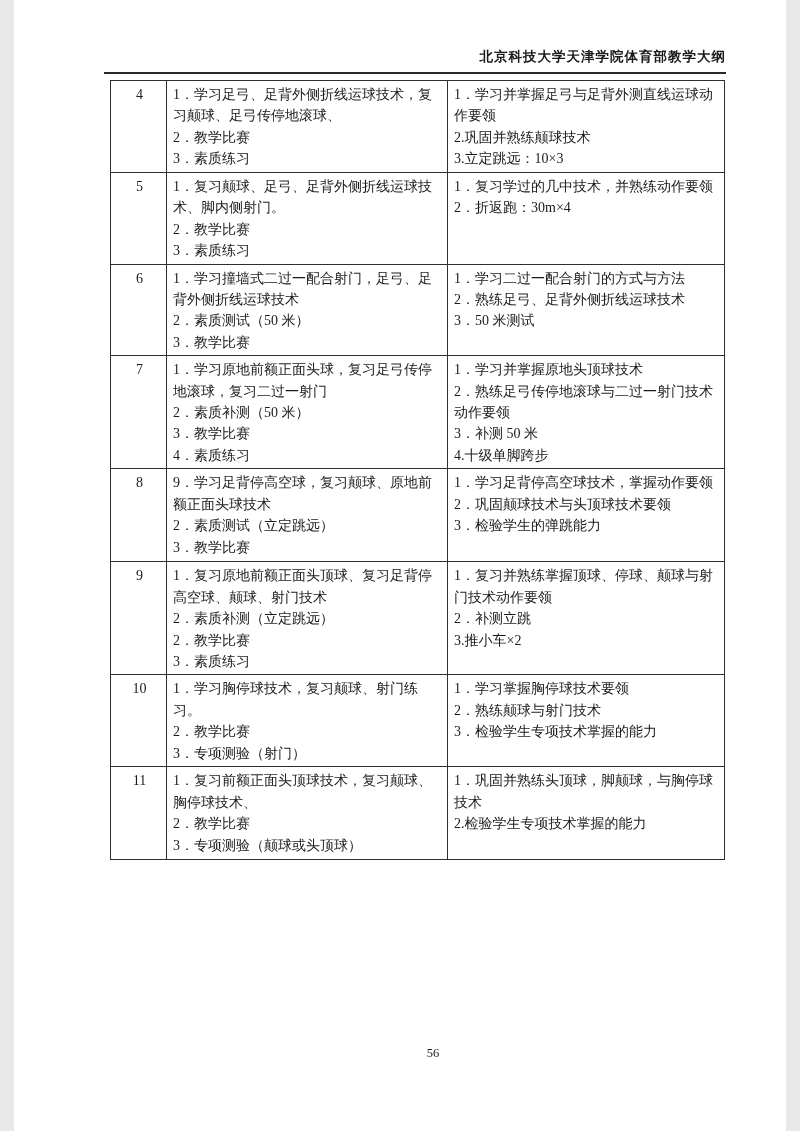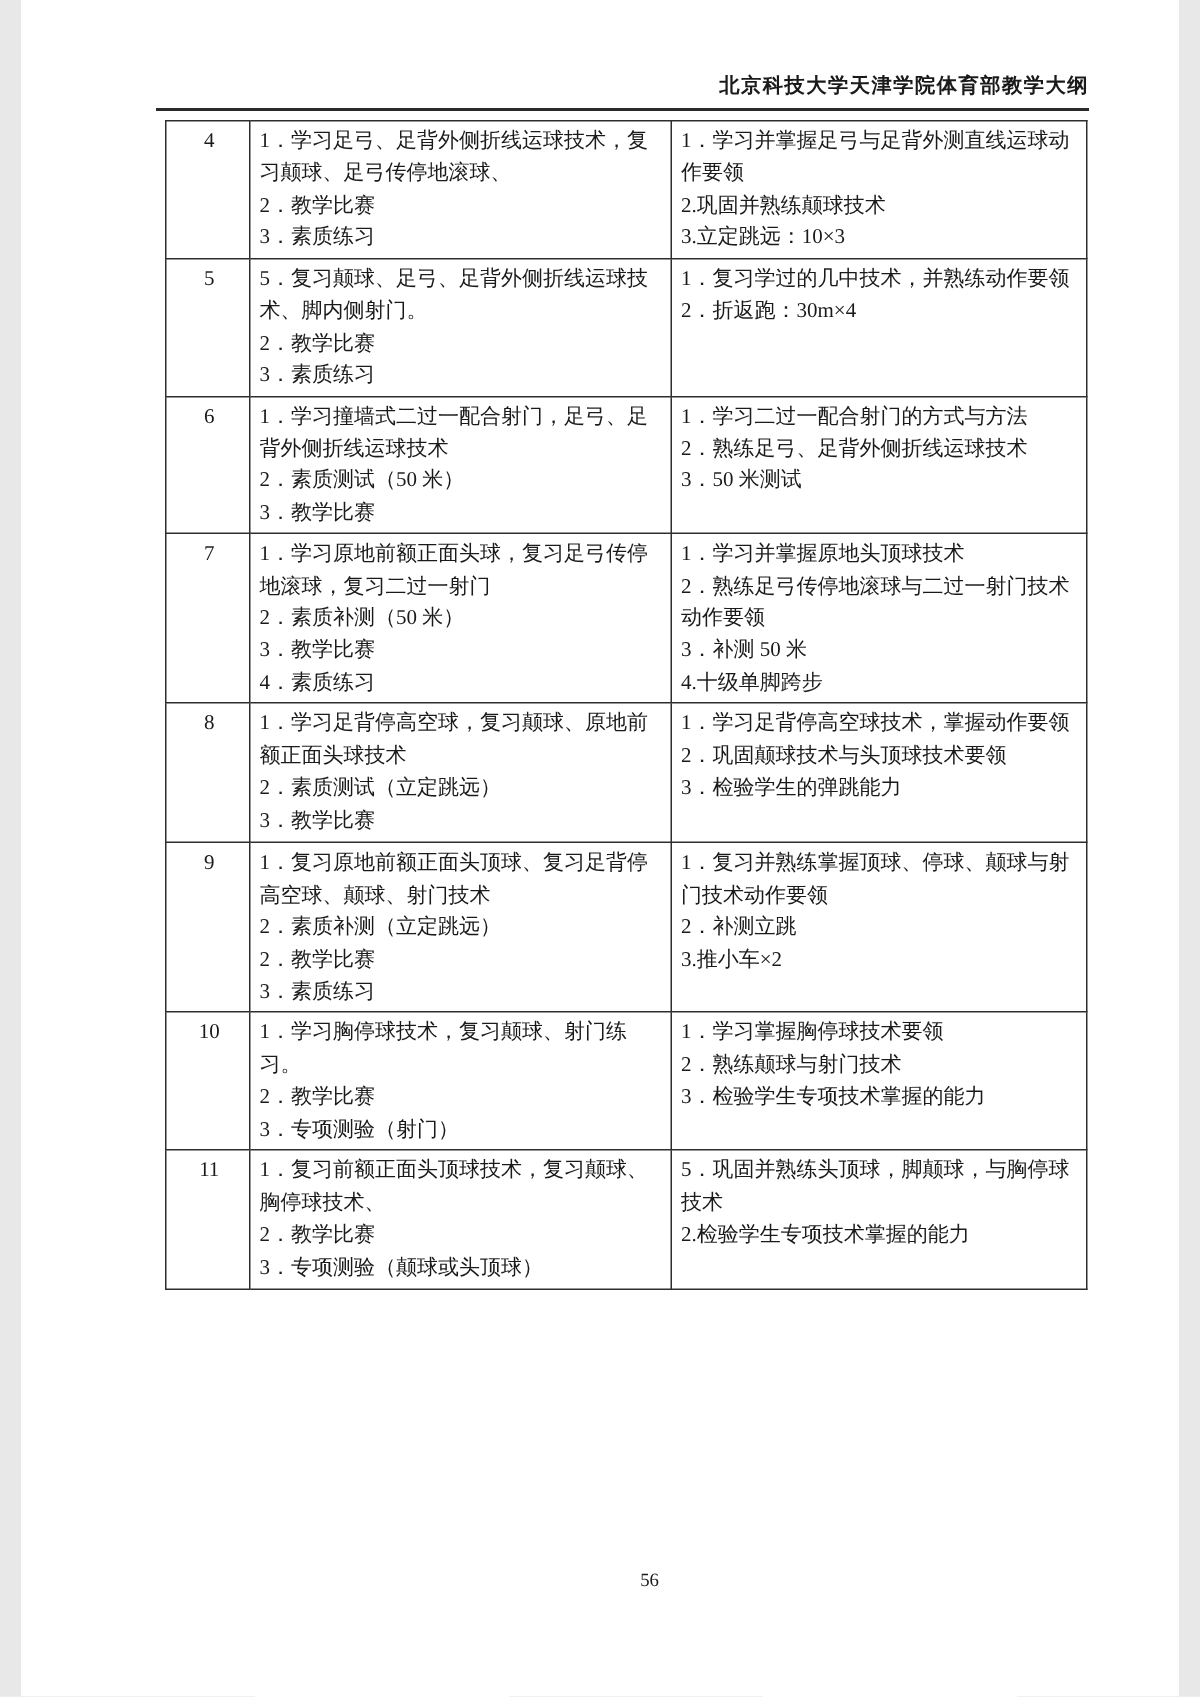--- a/index.html
+++ b/index.html
@@ -96,21 +96,21 @@
           </td>
         <td>
             <div class="cell-text">1．学习并掌握足弓与足背外测直线运球动作要领
 2.巩固并熟练颠球技术
 3.立定跳远：10×3</div>
           </td>
       </tr>
       <tr>
         <td class="week"><span class="cell-text">5</span></td>
         <td>
-            <div class="cell-text">5．复习颠球、足弓、足背外侧折线运球技术、脚内侧射门。
+            <div class="cell-text">1．复习颠球、足弓、足背外侧折线运球技术、脚内侧射门。
 2．教学比赛
 3．素质练习</div>
           </td>
         <td>
             <div class="cell-text">1．复习学过的几中技术，并熟练动作要领
 2．折返跑：30m×4</div>
           </td>
       </tr>
       <tr>
         <td class="week"><span class="cell-text">6</span></td>
@@ -136,21 +136,21 @@
         <td>
             <div class="cell-text">1．学习并掌握原地头顶球技术
 2．熟练足弓传停地滚球与二过一射门技术动作要领
 3．补测 50 米
 4.十级单脚跨步</div>
           </td>
       </tr>
       <tr>
         <td class="week"><span class="cell-text">8</span></td>
         <td>
-            <div class="cell-text">1．学习足背停高空球，复习颠球、原地前额正面头球技术
+            <div class="cell-text">9．学习足背停高空球，复习颠球、原地前额正面头球技术
 2．素质测试（立定跳远）
 3．教学比赛</div>
           </td>
         <td>
             <div class="cell-text">1．学习足背停高空球技术，掌握动作要领
 2．巩固颠球技术与头顶球技术要领
 3．检验学生的弹跳能力</div>
           </td>
       </tr>
       <tr>
@@ -181,21 +181,21 @@
           </td>
       </tr>
       <tr>
         <td class="week"><span class="cell-text">11</span></td>
         <td>
             <div class="cell-text">1．复习前额正面头顶球技术，复习颠球、胸停球技术、
 2．教学比赛
 3．专项测验（颠球或头顶球）</div>
           </td>
         <td>
-            <div class="cell-text">5．巩固并熟练头顶球，脚颠球，与胸停球技术
+            <div class="cell-text">1．巩固并熟练头顶球，脚颠球，与胸停球技术
 2.检验学生专项技术掌握的能力</div>
           </td>
       </tr>
     </tbody>
   </table>
 
   <div class="page-footer">
     <span>56</span>
   </div>
 

